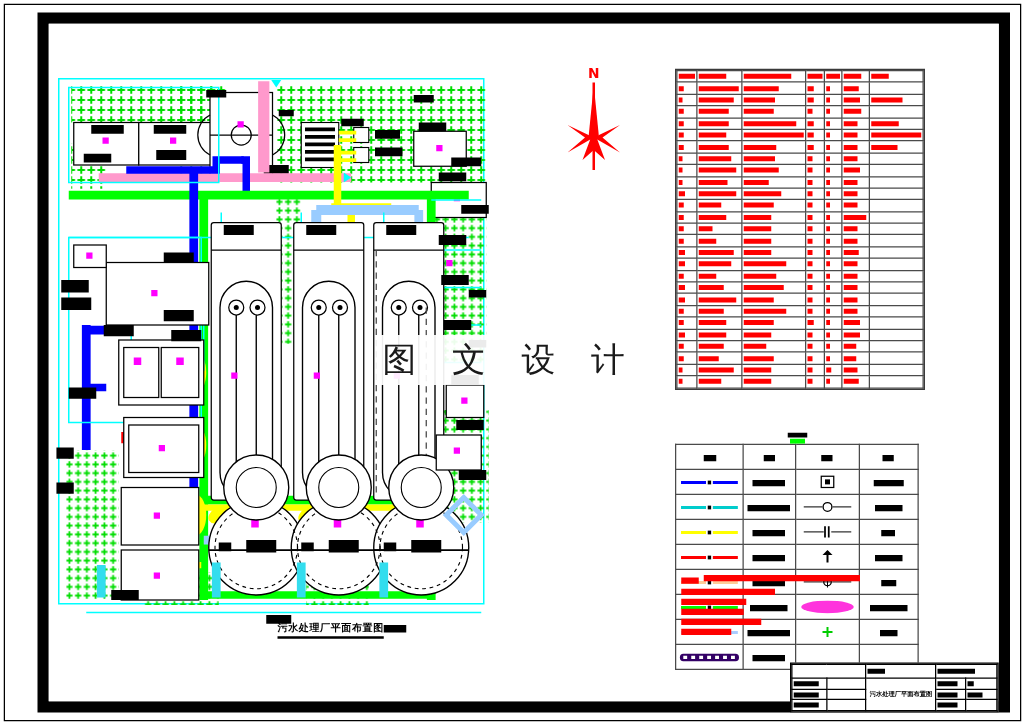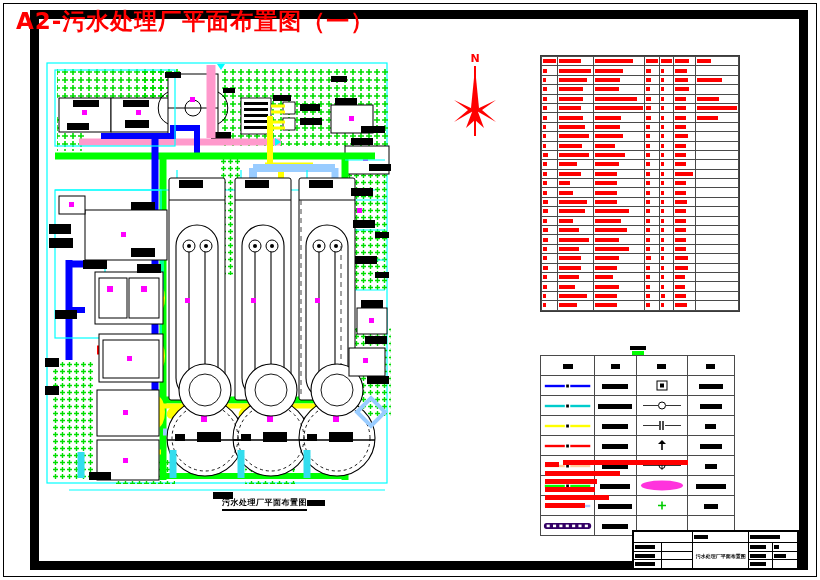--- a/index.html
+++ b/index.html
@@ -162,21 +162,20 @@
 </style>
 </head>
 <body>
 
 <div id="screen">
 
   <div class="thin-frame"></div>
   <div class="thick-frame"></div>
   <div class="inner-sheet"></div>
 
-  <div class="sheet-title">A2-污水处理厂平面布置图（一）</div>
 
   <div class="plan">
     <svg width="360" height="460" viewBox="0 0 360 460" xmlns="http://www.w3.org/2000/svg">
       <defs>
         <pattern id="trees" width="8" height="8" patternUnits="userSpaceOnUse">
           <path d="M4 1 v6 M1 4 h6" stroke="#00dd00" stroke-width="1.6"></path>
         </pattern>
         <pattern id="trees2" width="7" height="7" patternUnits="userSpaceOnUse">
           <path d="M3.5 1 v5 M1 3.5 h5" stroke="#00dd00" stroke-width="1.4"></path>
         </pattern>
@@ -489,20 +488,21 @@
     <svg width="46" height="96" viewBox="0 0 46 96" xmlns="http://www.w3.org/2000/svg">
       <text x="23" y="14" font-size="11" font-weight="bold" fill="#ff0000" text-anchor="middle" font-family="DejaVu Sans, Liberation Sans, sans-serif">N</text>
       <line x1="23" y1="18" x2="23" y2="88" stroke="#ff0000" stroke-width="2"></line>
       <polygon points="23,20 27,60 23,72 19,60" fill="#ff0000"></polygon>
       <polygon points="23,62 2,52 16,62 2,74" fill="#ff0000"></polygon>
       <polygon points="23,62 44,52 30,62 44,74" fill="#ff0000"></polygon>
       <polygon points="23,56 14,80 23,72 32,80" fill="#ff0000"></polygon>
     </svg>
   </div>
 
+  <div class="watermark">图 文 设 计</div>
 
   <div class="eq-table">
     <table>
       <tbody id="eq-body">
           <tr>
             <td class="c0"><span class="blob" style="width: 13px;"></span></td>
             <td class="c1"><span class="blob" style="width: 22px;"></span></td>
             <td class="c2"><span class="blob" style="width: 38px;"></span></td>
             <td class="c3"><span class="blob" style="width: 12px;"></span></td>
             <td class="c4"><span class="blob" style="width: 11px;"></span></td>

